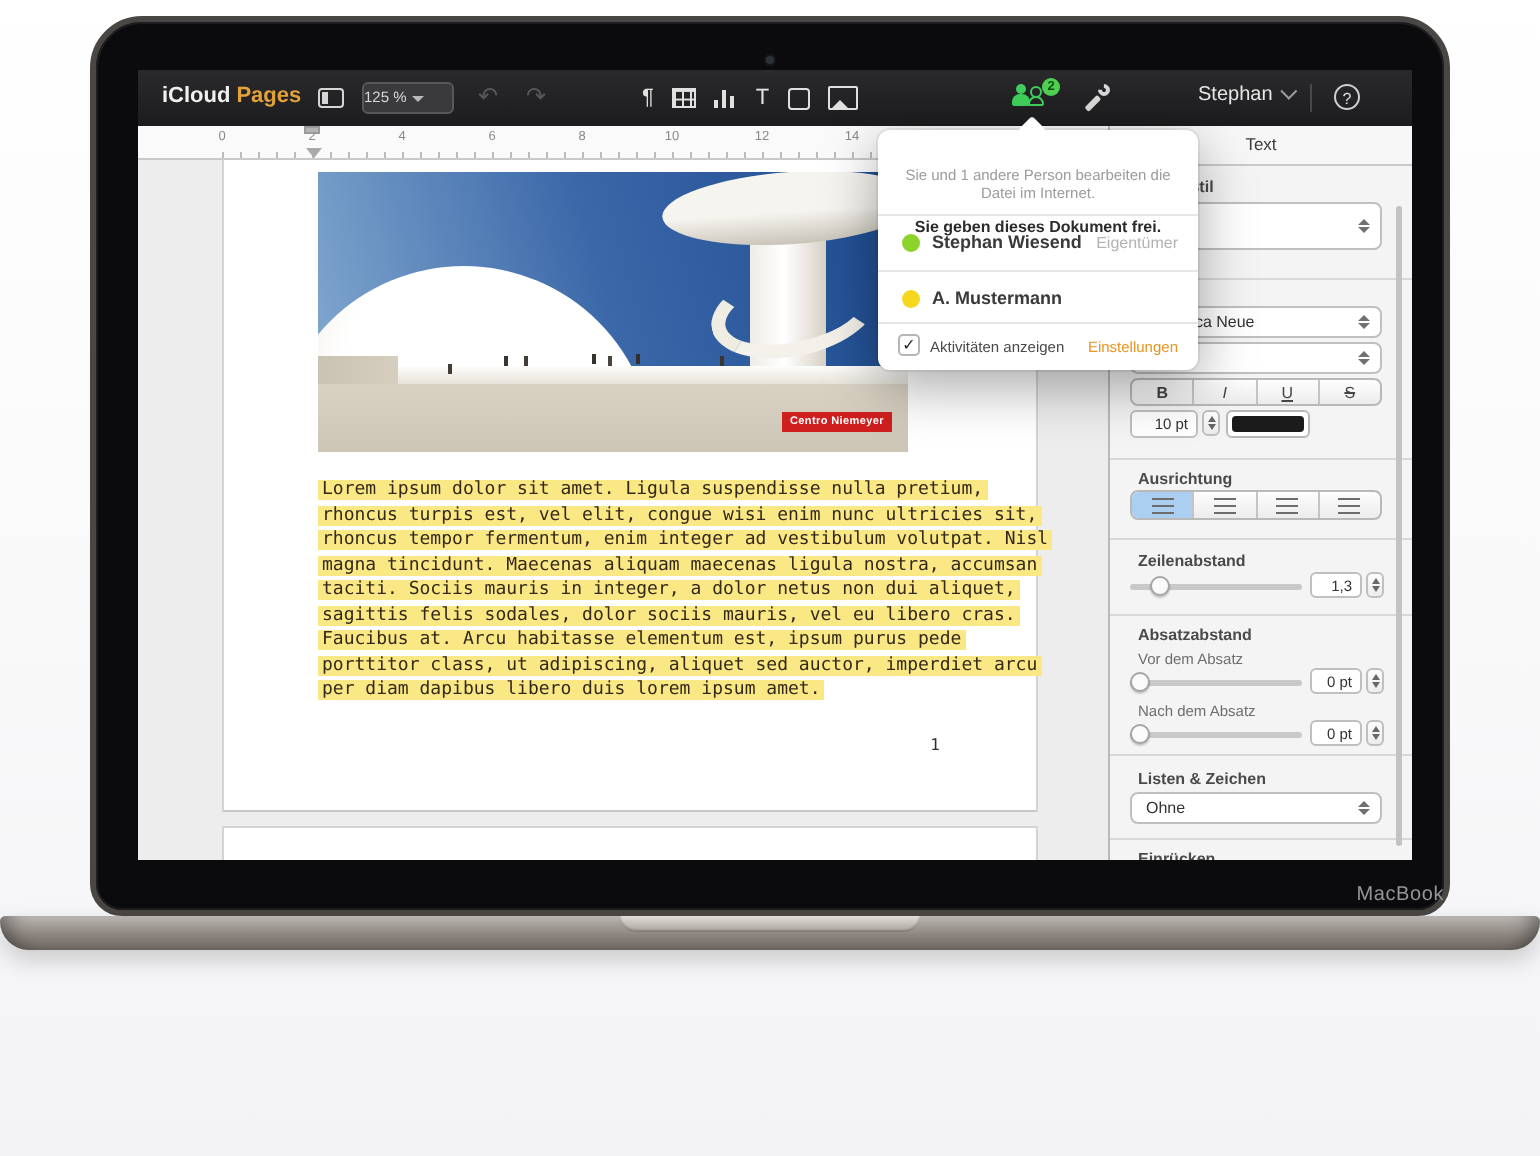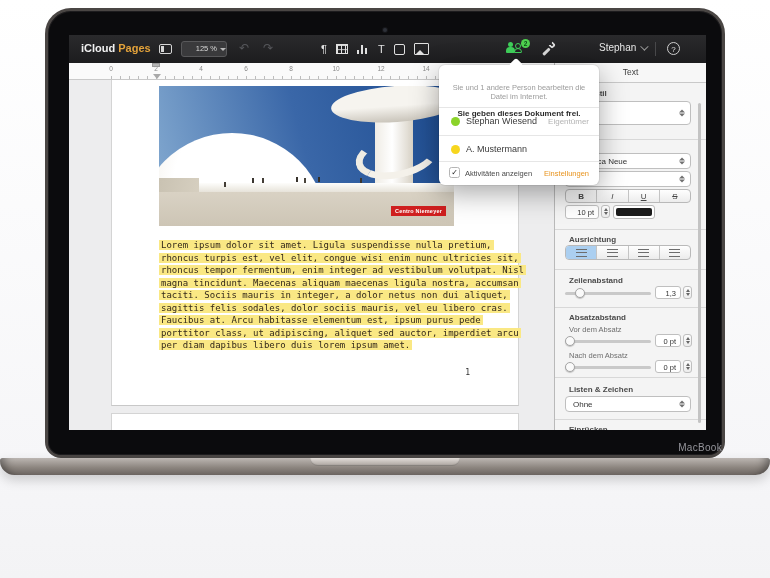--- a/index.html
+++ b/index.html
@@ -28,21 +28,21 @@
   .screen{left:21px;top:24px;width:637px;height:395px;background:#ededee;overflow:hidden;}
 
   
   .toolbar{left:0;top:0;width:637px;height:28px;background:linear-gradient(#2a2a2c,#1c1c1e);}
   .brand{left:12px;top:7px;font-size:11px;font-weight:bold;color:#f1f1f1;}
   .brand .pages{color:#e3a23a;font-weight:bold;margin-left:3px;}
   .tb-icon{color:#dcdcdc;}
   .panel-icon{left:90px;top:9px;width:13px;height:10px;border:1px solid #d5d5d5;border-radius:2px;box-sizing:border-box;}
   .panel-icon i{position:absolute;left:1px;top:1px;bottom:1px;width:3px;background:#d5d5d5;}
   .zoom-btn{left:112px;top:6px;width:46px;height:16px;background:#3a3a3c;border:1px solid #58585a;
-    border-radius:3px;box-sizing:border-box;color:#d8d8d8;font-size:7.5px;line-height:14px;text-align:right;}
+    border-radius:3px;box-sizing:border-box;color:#d8d8d8;font-size:7.5px;line-height:14px;text-align:left;}
   .caret-dn{display:inline-block;width:0;height:0;border-left:3px solid transparent;
     border-right:3px solid transparent;border-top:3px solid #b9b9b9;margin-left:3px;vertical-align:middle;}
   .undo,.redo{top:6px;font-size:12px;color:#56575b;}
   .undo{left:170px;} .redo{left:194px;}
   .ins-icons{left:252px;top:0;height:28px;display:flex;align-items:center;gap:9px;}
   .pilcrow{font-size:11px;color:#e2e2e2;}
   .tbl-ic{width:12px;height:10px;border:1px solid #e0e0e0;box-sizing:border-box;
     background-image:linear-gradient(#e0e0e0 1px,transparent 1px),linear-gradient(90deg,#e0e0e0 1px,transparent 1px);
     background-size:4px 4.3px;}
   .cht-ic{width:12px;height:10px;display:flex;align-items:flex-end;gap:1.5px;}
@@ -161,21 +161,21 @@
 
   
   .popover{left:370px;top:30px;width:160px;height:120px;background:#fff;border-radius:6px;
     box-shadow:0 8px 28px rgba(0,0,0,.35), 0 0 0 1px rgba(0,0,0,.06);z-index:20;}
   .pop-arrow{position:absolute;left:72px;top:-5px;width:10px;height:10px;background:#fff;
     transform:rotate(45deg);border-radius:2px;}
   .pop-title{position:absolute;left:0;top:7px;width:100%;text-align:center;font-size:8px;font-weight:bold;color:#2b2b2b;margin-top:37px;}
   .pop-sub{position:absolute;left:0;width:100%;text-align:center;font-size:7.5px;color:#9b9b9b;}
   .pop-sep{position:absolute;left:0;width:100%;border-top:1px solid #e6e6e6;}
   .pop-dot{position:absolute;left:12px;width:9px;height:9px;border-radius:50%;}
-  .pop-name{position:absolute;left:27px;font-size:9px;font-weight:normal;color:#3a3a3a;}
+  .pop-name{position:absolute;left:27px;font-size:9px;font-weight:bold;color:#3a3a3a;}
   .pop-role{position:absolute;right:10px;font-size:8px;color:#b3b3b3;}
   .pop-check{position:absolute;left:10px;top:102px;width:11px;height:11px;background:#fff;
     border:1px solid #b5b5b5;border-radius:2.5px;box-sizing:border-box;text-align:center;
     font-size:8px;line-height:9px;color:#222;}
   .pop-chk-label{position:absolute;left:26px;top:104px;font-size:7.5px;color:#4a4a4a;}
   .pop-settings{position:absolute;right:10px;top:104px;font-size:7.5px;color:#e8941f;}
 </style>
 </head>
 <body>
 

